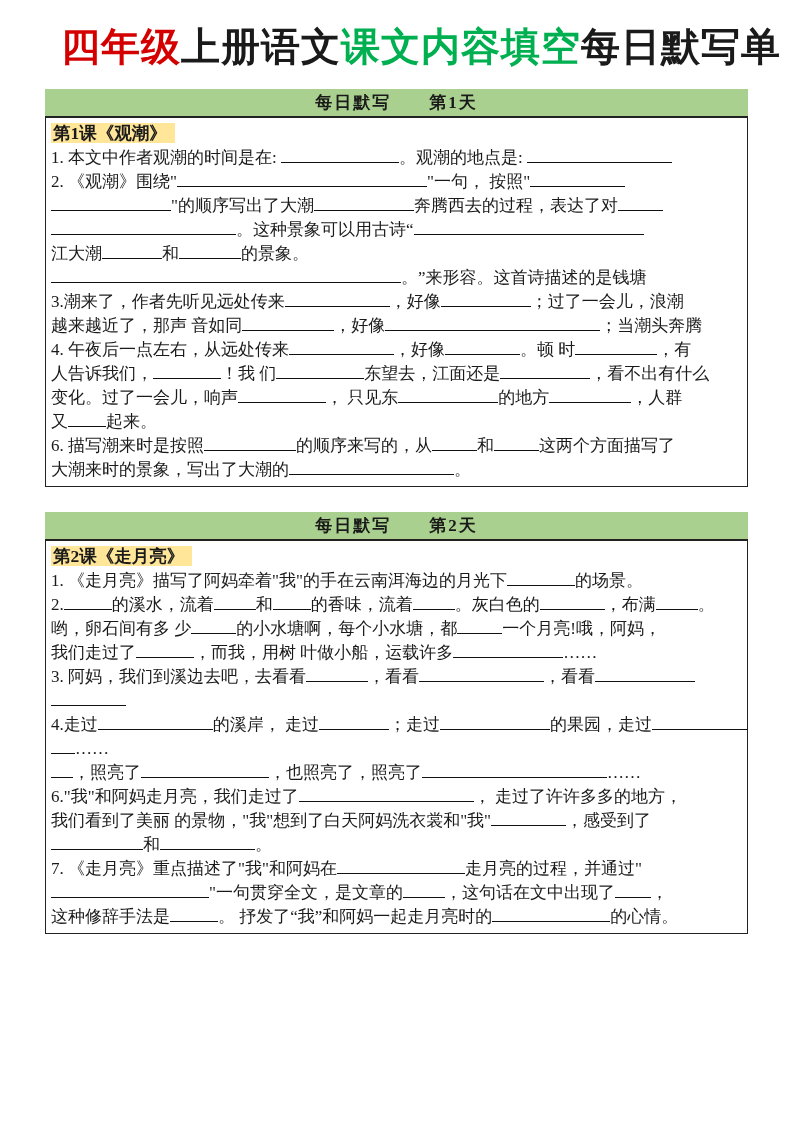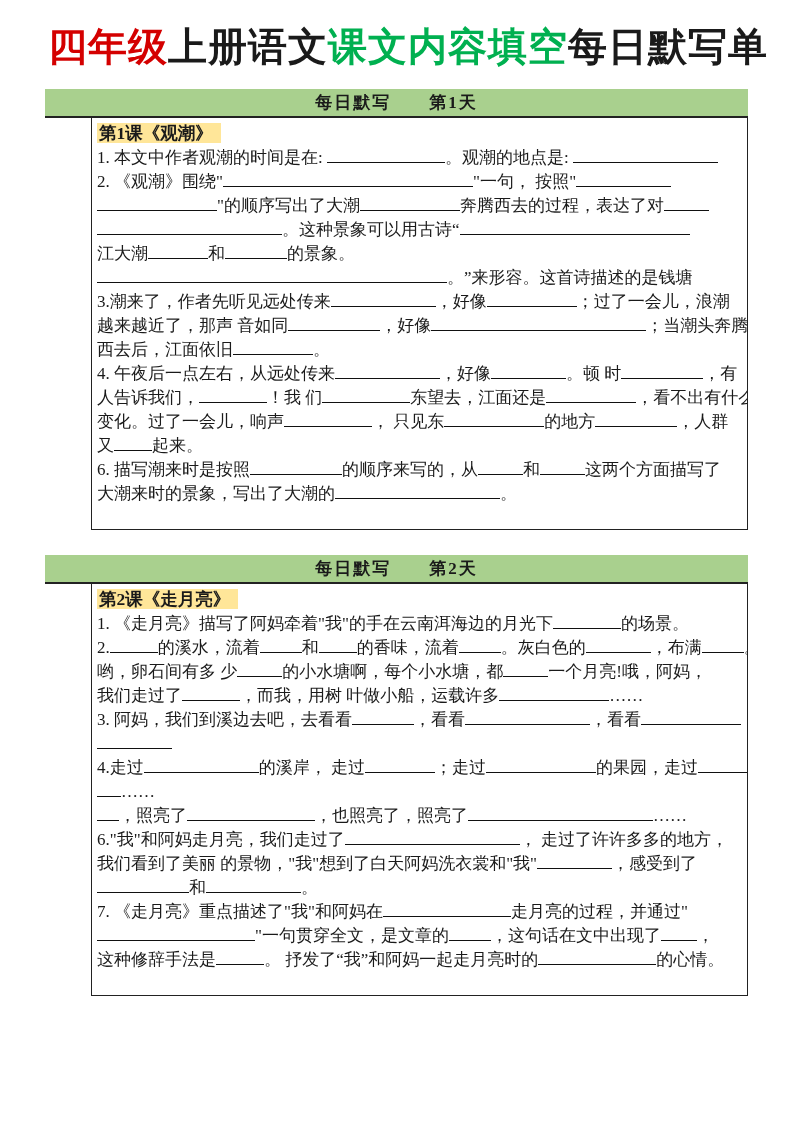--- a/index.html
+++ b/index.html
@@ -9,34 +9,34 @@
   }
   *{box-sizing:border-box;}
   html,body{margin:0;padding:0;background:#ffffff;}
   .page{
     width:793px;height:1122px;background:#ffffff;
     padding:24px 45px 20px 45px;overflow:hidden;
     font-family:"Liberation Serif","DejaVu Serif",serif;
     color:var(--ink);
   }
   .title{
-    margin:0 0 18px 3px;text-align:center;white-space:nowrap;
+    margin:0 0 18px 16px;text-align:center;white-space:nowrap;
     font-family:"Liberation Sans","DejaVu Sans",sans-serif;
     font-weight:900;font-size:39px;line-height:1.2;letter-spacing:1px;
   }
   .day-bar{
     background:var(--bar-green);
     border-bottom:2px solid #222;
     text-align:center;font-weight:bold;font-size:17px;
     padding:2px 0;letter-spacing:2px;
     font-family:"Liberation Serif","DejaVu Serif",serif;
   }
   .content{
     border:1.5px solid #222;border-top:none;
-    padding:3px 5px 23px 5px;overflow:hidden;margin-left:46px;
+    padding:3px 5px 4px 5px;overflow:hidden;
   }
   .worksheet-section + .worksheet-section{margin-top:25px;}
   .line{
     font-size:17px;line-height:24px;white-space:nowrap;
   }
   .lesson{
     background:var(--highlight-yellow);
     font-weight:bold;font-size:17.5px;
     padding:0 8px 0 2px;
   }
@@ -62,21 +62,20 @@
           <div class="item">
             <div class="line"><span>2. 《观潮》围绕"</span><span class="blank" style="width: 250px;"></span><span>"一句， 按照"</span><span class="blank" style="width: 95px;"></span></div>
             <div class="line"><span class="blank" style="width: 120px;"></span><span>"的顺序写出了大潮</span><span class="blank" style="width: 100px;"></span><span>奔腾西去的过程，表达了对</span><span class="blank" style="width: 45px;"></span></div>
             <div class="line"><span class="blank" style="width: 185px;"></span><span>。这种景象可以用古诗“</span><span class="blank" style="width: 230px;"></span></div>
             <div class="line"><span>江大潮</span><span class="blank" style="width: 60px;"></span><span>和</span><span class="blank" style="width: 62px;"></span><span>的景象。</span></div>
             <div class="line"><span class="blank" style="width: 350px;"></span><span>。”来形容。这首诗描述的是钱塘</span></div>
           </div>
           <div class="item">
             <div class="line"><span>3.潮来了，作者先听见远处传来</span><span class="blank" style="width: 105px;"></span><span>，好像</span><span class="blank" style="width: 90px;"></span><span>；过了一会儿，浪潮</span></div>
             <div class="line"><span>越来越近了，那声 音如同</span><span class="blank" style="width: 92px;"></span><span>，好像</span><span class="blank" style="width: 215px;"></span><span>；当潮头奔腾</span></div>
-            <div class="line"><span>西去后，江面依旧</span><span class="blank" style="width: 80px;"></span><span>。</span></div>
           </div>
           <div class="item">
             <div class="line"><span>4. 午夜后一点左右，从远处传来</span><span class="blank" style="width: 105px;"></span><span>，好像</span><span class="blank" style="width: 75px;"></span><span>。顿 时</span><span class="blank" style="width: 82px;"></span><span>，有</span></div>
             <div class="line"><span>人告诉我们，</span><span class="blank" style="width: 68px;"></span><span>！我 们</span><span class="blank" style="width: 88px;"></span><span>东望去，江面还是</span><span class="blank" style="width: 90px;"></span><span>，看不出有什么</span></div>
             <div class="line"><span>变化。过了一会儿，响声</span><span class="blank" style="width: 88px;"></span><span>， 只见东</span><span class="blank" style="width: 100px;"></span><span>的地方</span><span class="blank" style="width: 82px;"></span><span>，人群</span></div>
             <div class="line"><span>又</span><span class="blank" style="width: 38px;"></span><span>起来。</span></div>
           </div>
           <div class="item">
             <div class="line"><span>6. 描写潮来时是按照</span><span class="blank" style="width: 92px;"></span><span>的顺序来写的，从</span><span class="blank" style="width: 45px;"></span><span>和</span><span class="blank" style="width: 45px;"></span><span>这两个方面描写了</span></div>
             <div class="line"><span>大潮来时的景象，写出了大潮的</span><span class="blank" style="width: 165px;"></span><span>。</span></div>

